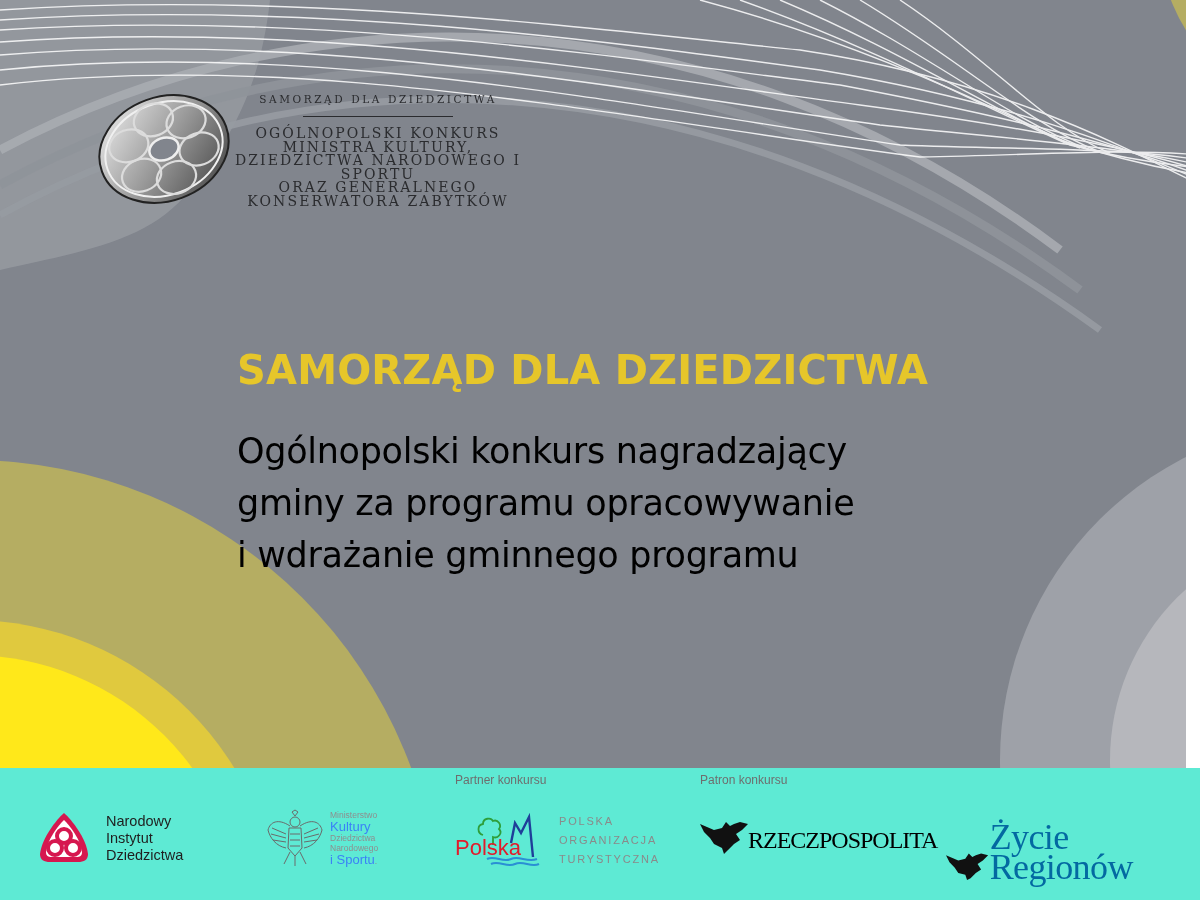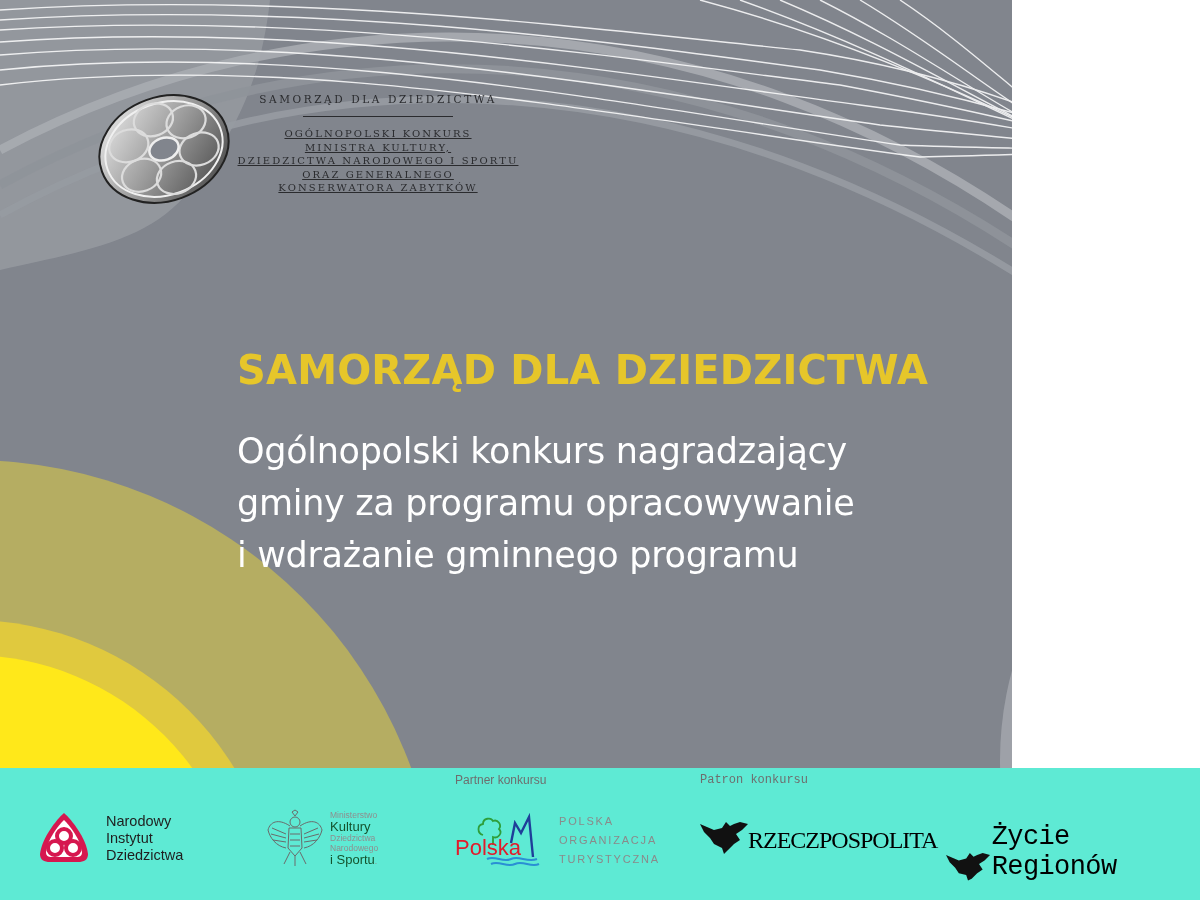--- a/index.html
+++ b/index.html
@@ -1,66 +1,66 @@
 <!DOCTYPE html>
 <html><head>
   <meta charset="utf-8">
   <style>
     * { margin: 0; padding: 0; box-sizing: border-box; }
     html, body { width: 1200px; height: 900px; overflow: hidden; background: #fff; }
     body { font-family: "Liberation Sans", sans-serif; position: relative; }
 
     .banner {
-      position: absolute; left: 0; top: 0; width: 1012px; height: 768px;
+      position: absolute; left: 0; top: 0; width: 1186px; height: 768px;
       background: #81858d; overflow: hidden;
     }
     .deco { position: absolute; left: 0; top: 0; width: 1200px; height: 768px; }
 
     .emblem { position: absolute; left: 94px; top: 86px; width: 140px; height: 126px; }
 
     .header-block {
       position: absolute; left: 228px; top: 92px; width: 300px;
       text-align: center; color: #2a2b2e;
       font-family: "DejaVu Serif", serif;
     }
     .header-title { font-size: 10.5px; letter-spacing: 2.6px; line-height: 14px; }
     .header-rule { width: 150px; height: 1px; background: #2a2b2e; margin: 10px auto 10px; }
-    .header-sub { font-size: 10px; letter-spacing: 2.1px; line-height: 13.5px; text-decoration: underline; }
+    .header-sub { font-size: 14px; letter-spacing: 2.1px; line-height: 13.5px; }
 
     .main-title {
       position: absolute; left: 237px; top: 347px;
       font-family: "DejaVu Sans", sans-serif; font-weight: bold;
       font-size: 40px; letter-spacing: 0.2px; color: #e6c62a;
       white-space: nowrap;
     }
     .main-desc {
       position: absolute; left: 237px; top: 425px; width: 820px;
       font-family: "DejaVu Sans", sans-serif; font-size: 35px;
-      line-height: 52px; color: #ffffff; letter-spacing: -0.3px;
+      line-height: 52px; color: #000000; letter-spacing: -0.3px;
     }
     .main-desc span { display: block; white-space: nowrap; }
 
     .footer { position: absolute; left: 0; top: 768px; width: 1200px; height: 132px; background: #5eead4; }
     .f-label { position: absolute; top: 5px; font-size: 12px; color: #6e6e6e; }
 
     .nid { position: absolute; left: 36px; top: 810px; display: flex; align-items: center; }
     .nid-text { margin-left: 14px; font-size: 14.5px; line-height: 17px; color: #1f1f1f; }
 
     .mk { position: absolute; left: 266px; top: 808px; display: flex; align-items: center; }
     .mk-text { margin-left: 6px; font-size: 8.5px; line-height: 10px; font-weight: normal; color: #8e8e8e; }
-    .mk-text .red { color: #14532d; }
+    .mk-text .red { color: #3b82f6; }
     .mk-text .big { font-size: 13px; line-height: 13px; }
 
     .pot { position: absolute; left: 455px; top: 812px; display: flex; align-items: center; }
     .pot-text { margin-left: 14px; font-size: 11px; line-height: 19px; letter-spacing: 1.8px; color: #8a8a8a; }
 
     .rz { position: absolute; left: 700px; top: 820px; display: flex; align-items: flex-end; }
     .rz-text { font-family: "Liberation Serif", serif; font-size: 24px; color: #000000; letter-spacing: -1px; margin-left: -4px; }
     .zr { position: absolute; left: 946px; top: 822px; display: flex; align-items: flex-end; }
-    .zr-text { font-family: Liberation Mono, monospace; font-size: 27px; color: #000000; letter-spacing: -0.6px; margin-left: -2px; line-height: 30px; }
+    .zr-text { font-family: Liberation Serif, serif; font-size: 36px; color: #0369a1; letter-spacing: -0.6px; margin-left: -2px; line-height: 30px; }
   </style>
 </head>
 <body>
 
 <div class="banner">
   <svg class="deco" viewBox="0 0 1200 768">
 
     <path d="M0,0 L270,0 C260,90 230,140 190,190 C150,240 90,250 0,270 Z" fill="#a3a6ac" opacity="0.55"></path>
 
     <path d="M0,150 C300,-10 700,-20 1060,250" stroke="#a9acb1" stroke-width="9" fill="none" opacity="0.9"></path>
@@ -131,21 +131,21 @@
   <div class="main-title">SAMORZĄD DLA DZIEDZICTWA</div>
   <div class="main-desc">
     <span>Ogólnopolski konkurs nagradzający</span>
     <span>gminy za programu opracowywanie</span>
     <span>i wdrażanie gminnego programu</span>
   </div>
 </div>
 
 <div class="footer">
   <div class="f-label" style="left:455px;">Partner konkursu</div>
-  <div class="f-label" style="left:700px;font-family:Liberation Mono, monospace;">Patron konkursu</div>
+  <div class="f-label" style="left:700px;">Patron konkursu</div>
 </div>
 
 <div class="nid">
   <svg width="56" height="56" viewBox="0 0 56 56">
     <path d="M28,3 C36,10 50,28 52,44 C52,50 48,52 42,52 L14,52 C8,52 4,50 4,44 C6,28 20,10 28,3 Z" fill="#d6174f"></path>
     <path d="M28,10 C34,16 45,30 46,42 C46,46 44,47 40,47 L16,47 C12,47 10,46 10,42 C11,30 22,16 28,10 Z" fill="#fff"></path>
     <g fill="none" stroke="#d6174f" stroke-width="4">
       <circle cx="28" cy="26" r="7"></circle>
       <circle cx="19" cy="38" r="7"></circle>
       <circle cx="37" cy="38" r="7"></circle>

